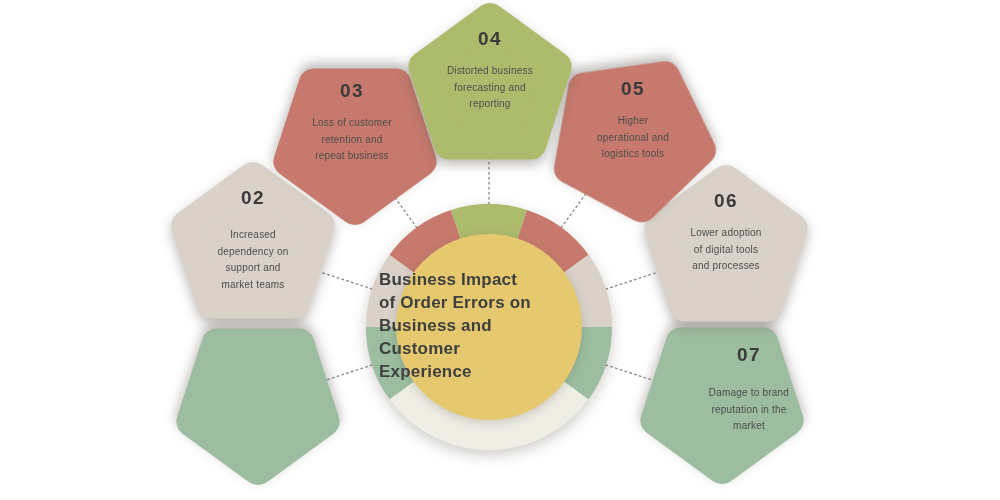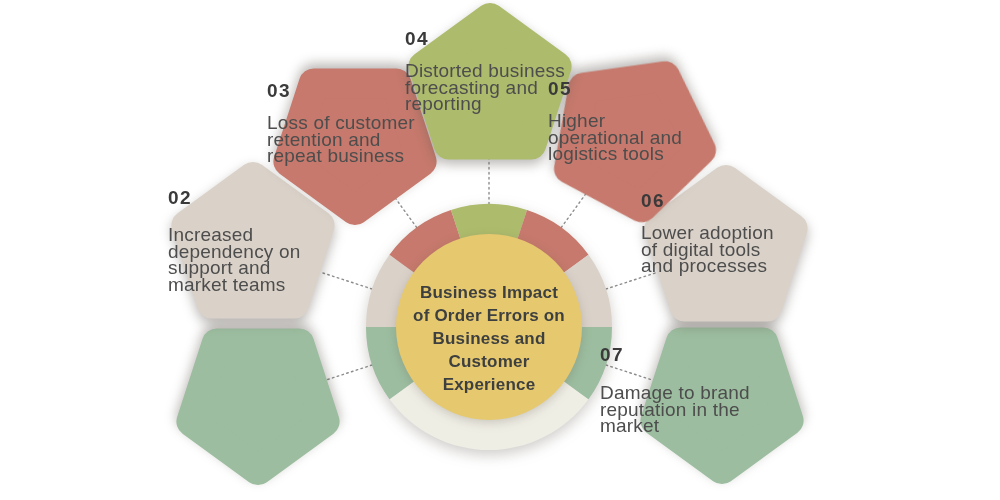--- a/index.html
+++ b/index.html
@@ -6,33 +6,33 @@
   .stage{
     position:relative;width:1000px;height:500px;overflow:hidden;
     background:#ffffff;
     font-family:"Liberation Sans","DejaVu Sans",sans-serif;
   }
   .stage svg{position:absolute;left:0;top:0;}
   .pent-group{filter:drop-shadow(0 5px 6px rgba(96,88,80,0.42));}
   .ring-group{filter:drop-shadow(0 5px 7px rgba(96,88,80,0.30));}
   .center-circle{filter:drop-shadow(0 3px 5px rgba(96,88,80,0.25));}
   .plabel{
-    position:absolute;width:170px;text-align:left;
+    position:absolute;width:170px;text-align:center;
     pointer-events:none;
   }
   .pnum{
     font-size:19px;font-weight:700;letter-spacing:1.5px;
     color:var(--number-color,#3a3a3a);line-height:22px;
   }
   .pdesc{
-    font-size:19px;line-height:16.5px;letter-spacing:.2px;
+    font-size:10px;line-height:16.5px;letter-spacing:.2px;
     color:var(--desc-color,#4d4d4d);
   }
   .center-text{
-    position:absolute;left:379px;top:281px;width:220px;text-align:center;
+    position:absolute;left:379px;top:268px;width:220px;text-align:left;
     font-size:17px;font-weight:700;line-height:23px;letter-spacing:.2px;
     color:var(--center-text-color,#3e4040);
   }
 </style>
 </head>
 <body>
 
 <div class="stage">
 
   <svg width="1000" height="500" viewBox="0 0 1000 500">
@@ -131,21 +131,21 @@
 
   <div class="plabel" style="left:641px;top:190px">
     <div class="pnum">06</div>
     <div class="pdesc" style="margin-top:13px">
       <div>Lower adoption</div>
       <div>of digital tools</div>
       <div>and processes</div>
     </div>
   </div>
 
-  <div class="plabel" style="left:600px;top:344px">
+  <div class="plabel" style="left:664px;top:344px">
     <div class="pnum">07</div>
     <div class="pdesc" style="margin-top:19px">
       <div>Damage to brand</div>
       <div>reputation in the</div>
       <div>market</div>
     </div>
   </div>
 
 </div>
 

